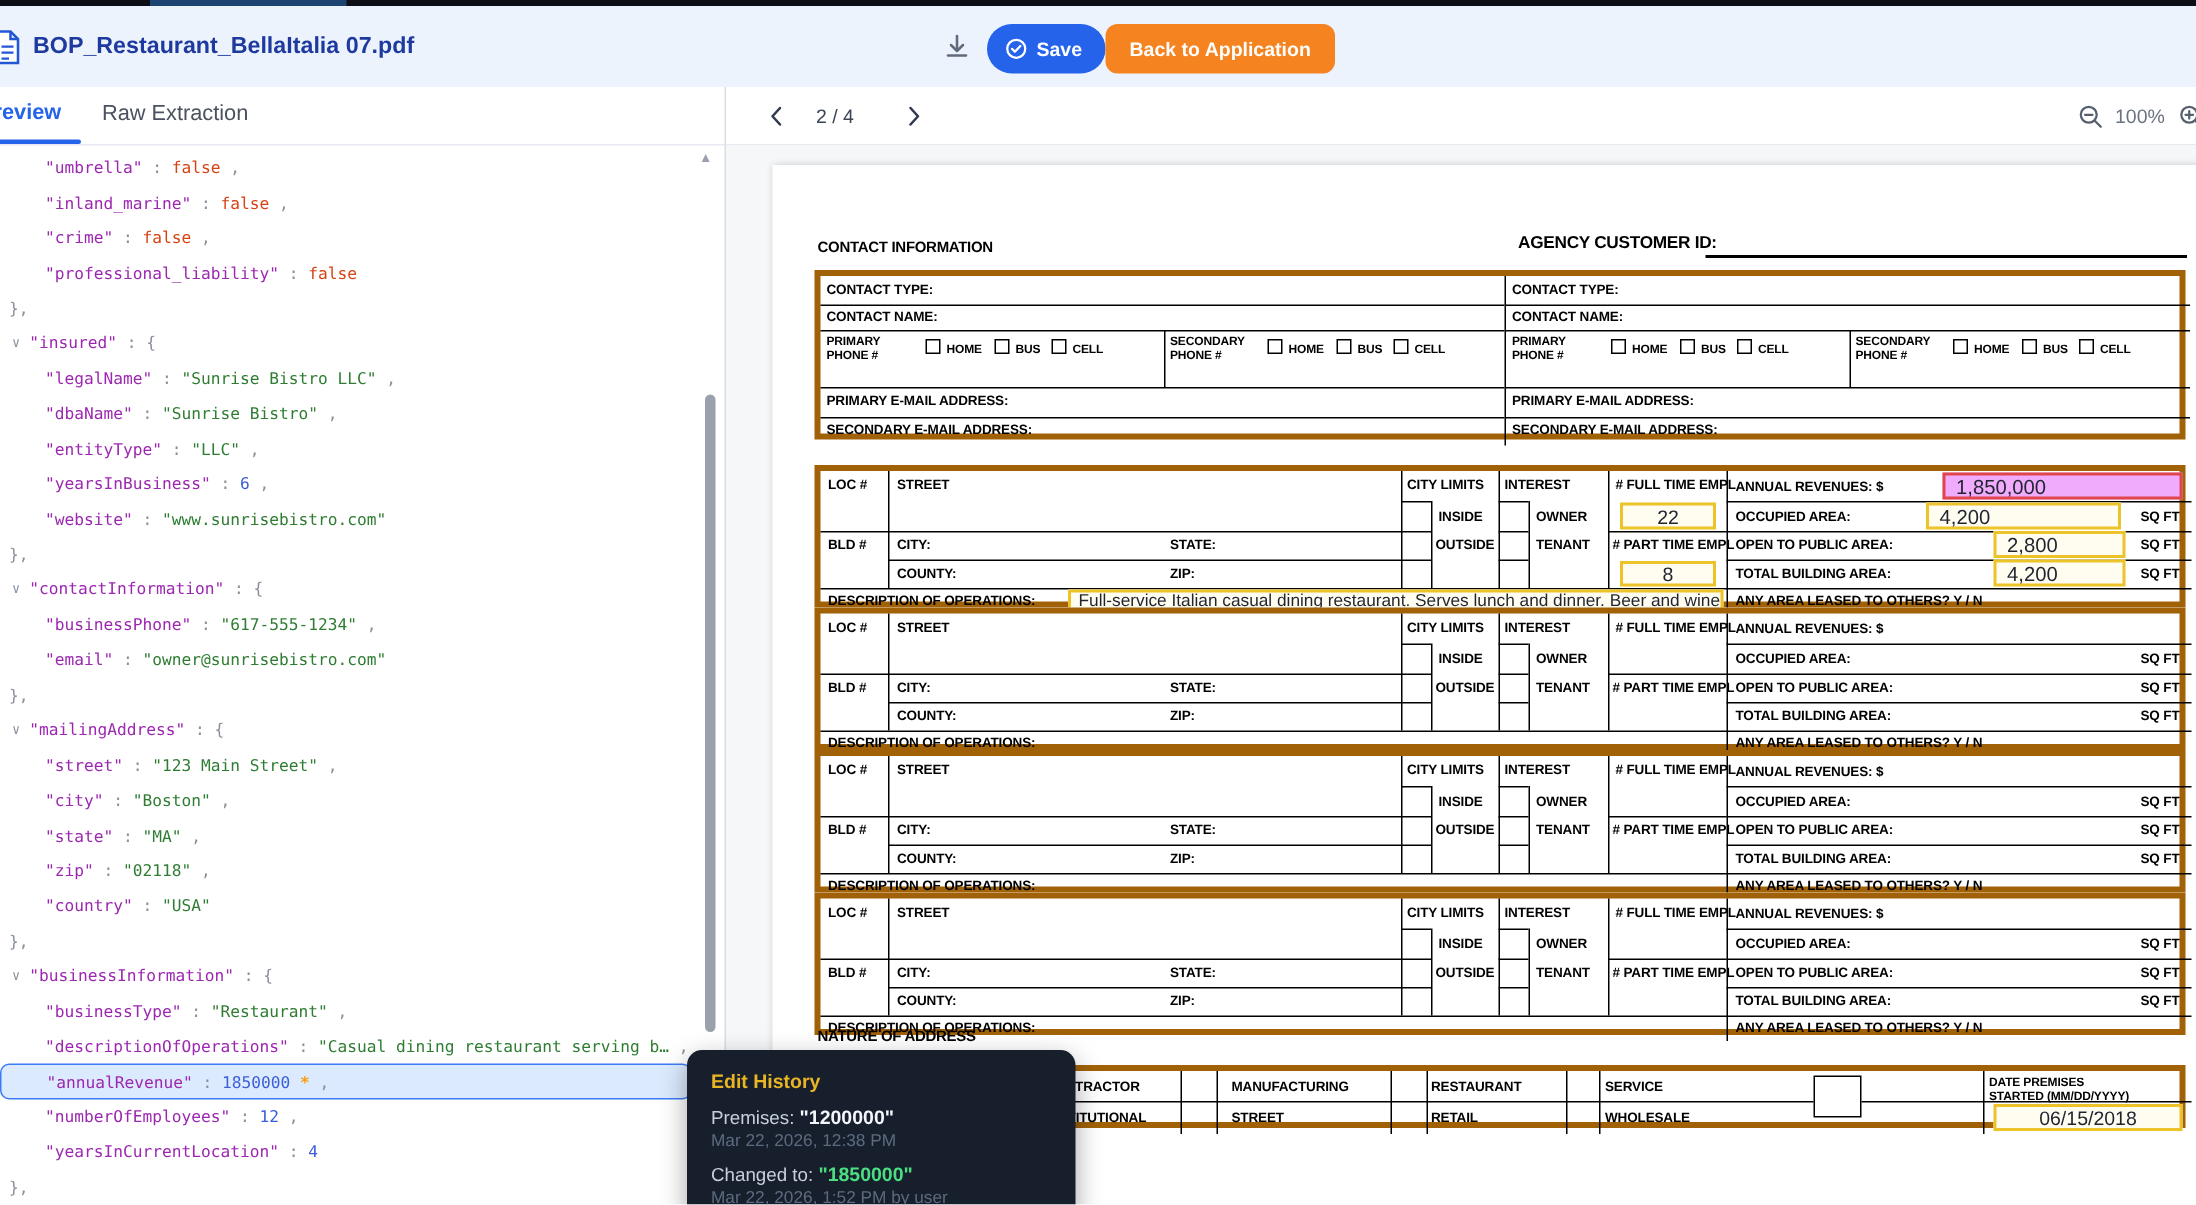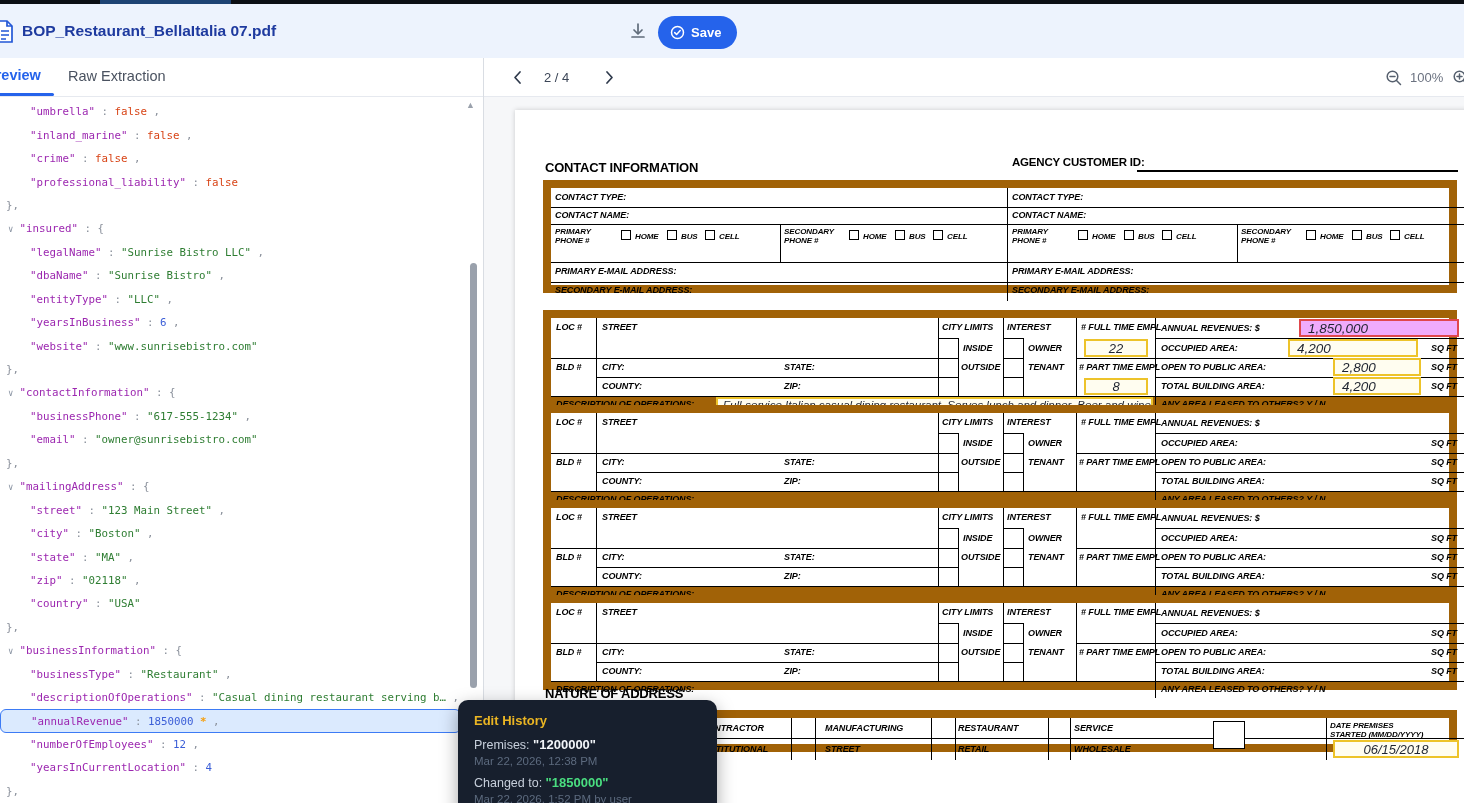--- a/index.html
+++ b/index.html
@@ -36,25 +36,25 @@
   .navchev{position:absolute;top:12px;cursor:pointer;}
   .pageind{position:absolute;left:60px;top:12px;font-size:13px;color:#3c4657;}
   .zoomout{position:absolute;left:901px;top:11px;cursor:pointer;}
   .zoomlvl{position:absolute;left:926px;top:12px;font-size:13px;color:#6b7280;}
   .zoomin{position:absolute;left:968px;top:11px;cursor:pointer;}
   .viewport{position:absolute;left:0;top:39px;width:980px;height:706px;background:#f6f7f9;overflow:hidden;}
   .page{position:absolute;left:31px;top:13px;width:1210px;height:1500px;background:#fff;box-shadow:0 0 5px rgba(0,0,0,.18);}
   
   .fl{position:absolute;font-weight:bold;font-size:9px;letter-spacing:-.1px;color:#000;white-space:nowrap;line-height:9px;}
   .fl2{position:absolute;font-weight:bold;font-size:8px;letter-spacing:-.1px;color:#000;white-space:nowrap;line-height:8px;}
-  .sechead{position:absolute;font-weight:bold;font-size:13px;letter-spacing:-.2px;color:#000;white-space:nowrap;}
+  .sechead{position:absolute;font-weight:bold;font-size:10px;letter-spacing:-.2px;color:#000;white-space:nowrap;}
   .hl-line{position:absolute;height:1px;background:#000;}
   .vl-line{position:absolute;width:1px;background:#000;}
   .cb{position:absolute;width:10px;height:10px;border:1.5px solid #000;background:#fff;box-sizing:border-box;}
-  .formbox{position:absolute;border:8px solid #a16207;box-sizing:border-box;font-style:italic;}
+  .formbox{position:absolute;border:4px solid #a16207;box-sizing:border-box;}
   .vbox{position:absolute;display:flex;align-items:center;box-sizing:border-box;font-size:13px;color:#1f2430;}
   .vbox.yellow{border:2px solid #edc32a;background:#fffdf0;}
   .vbox.red{border:2px solid #e0474c;background:#f0abfc;}
   .vbox.center{justify-content:center;}
   .vbox.padl{padding-left:7px;font-size:13.5px;}
   .descbox{font-size:11.5px;white-space:nowrap;overflow:hidden;padding-left:5px;}
   .agency-line{position:absolute;height:1.5px;background:#000;}
   
   .tooltip{position:absolute;left:458px;top:700px;width:259px;height:120px;background:#171f2d;border-radius:10px;z-index:60;box-shadow:0 6px 18px rgba(0,0,0,.35);padding:13px 16px;box-sizing:border-box;overflow:hidden;color:#c7cfdb;}
   .tt-title{font-size:13px;font-weight:bold;color:#eab523;margin-bottom:9px;}
@@ -89,20 +89,23 @@
         </svg>
     </span>
     <div class="btn savebtn">
       <span style="display:flex;">
         <svg width="15" height="15" viewBox="0 0 15 15" fill="none" stroke="#fff" stroke-width="1.5">
             <circle cx="7.5" cy="7.5" r="6"></circle>
             <path d="M4.7 7.6l1.9 1.9 3.6-3.9" stroke-linecap="round" stroke-linejoin="round"></path>
           </svg>
       </span>
       <span>Save</span>
+    </div>
+    <div class="btn backbtn">
+      <span>Back to Application</span>
     </div>
   </div>
 
   <div class="leftpane">
     <div class="tabbar">
       <span class="tab-preview">Preview</span>
       <div class="tab-underline"></div>
       <span class="tab-raw">Raw Extraction</span>
     </div>
     <div class="json">

